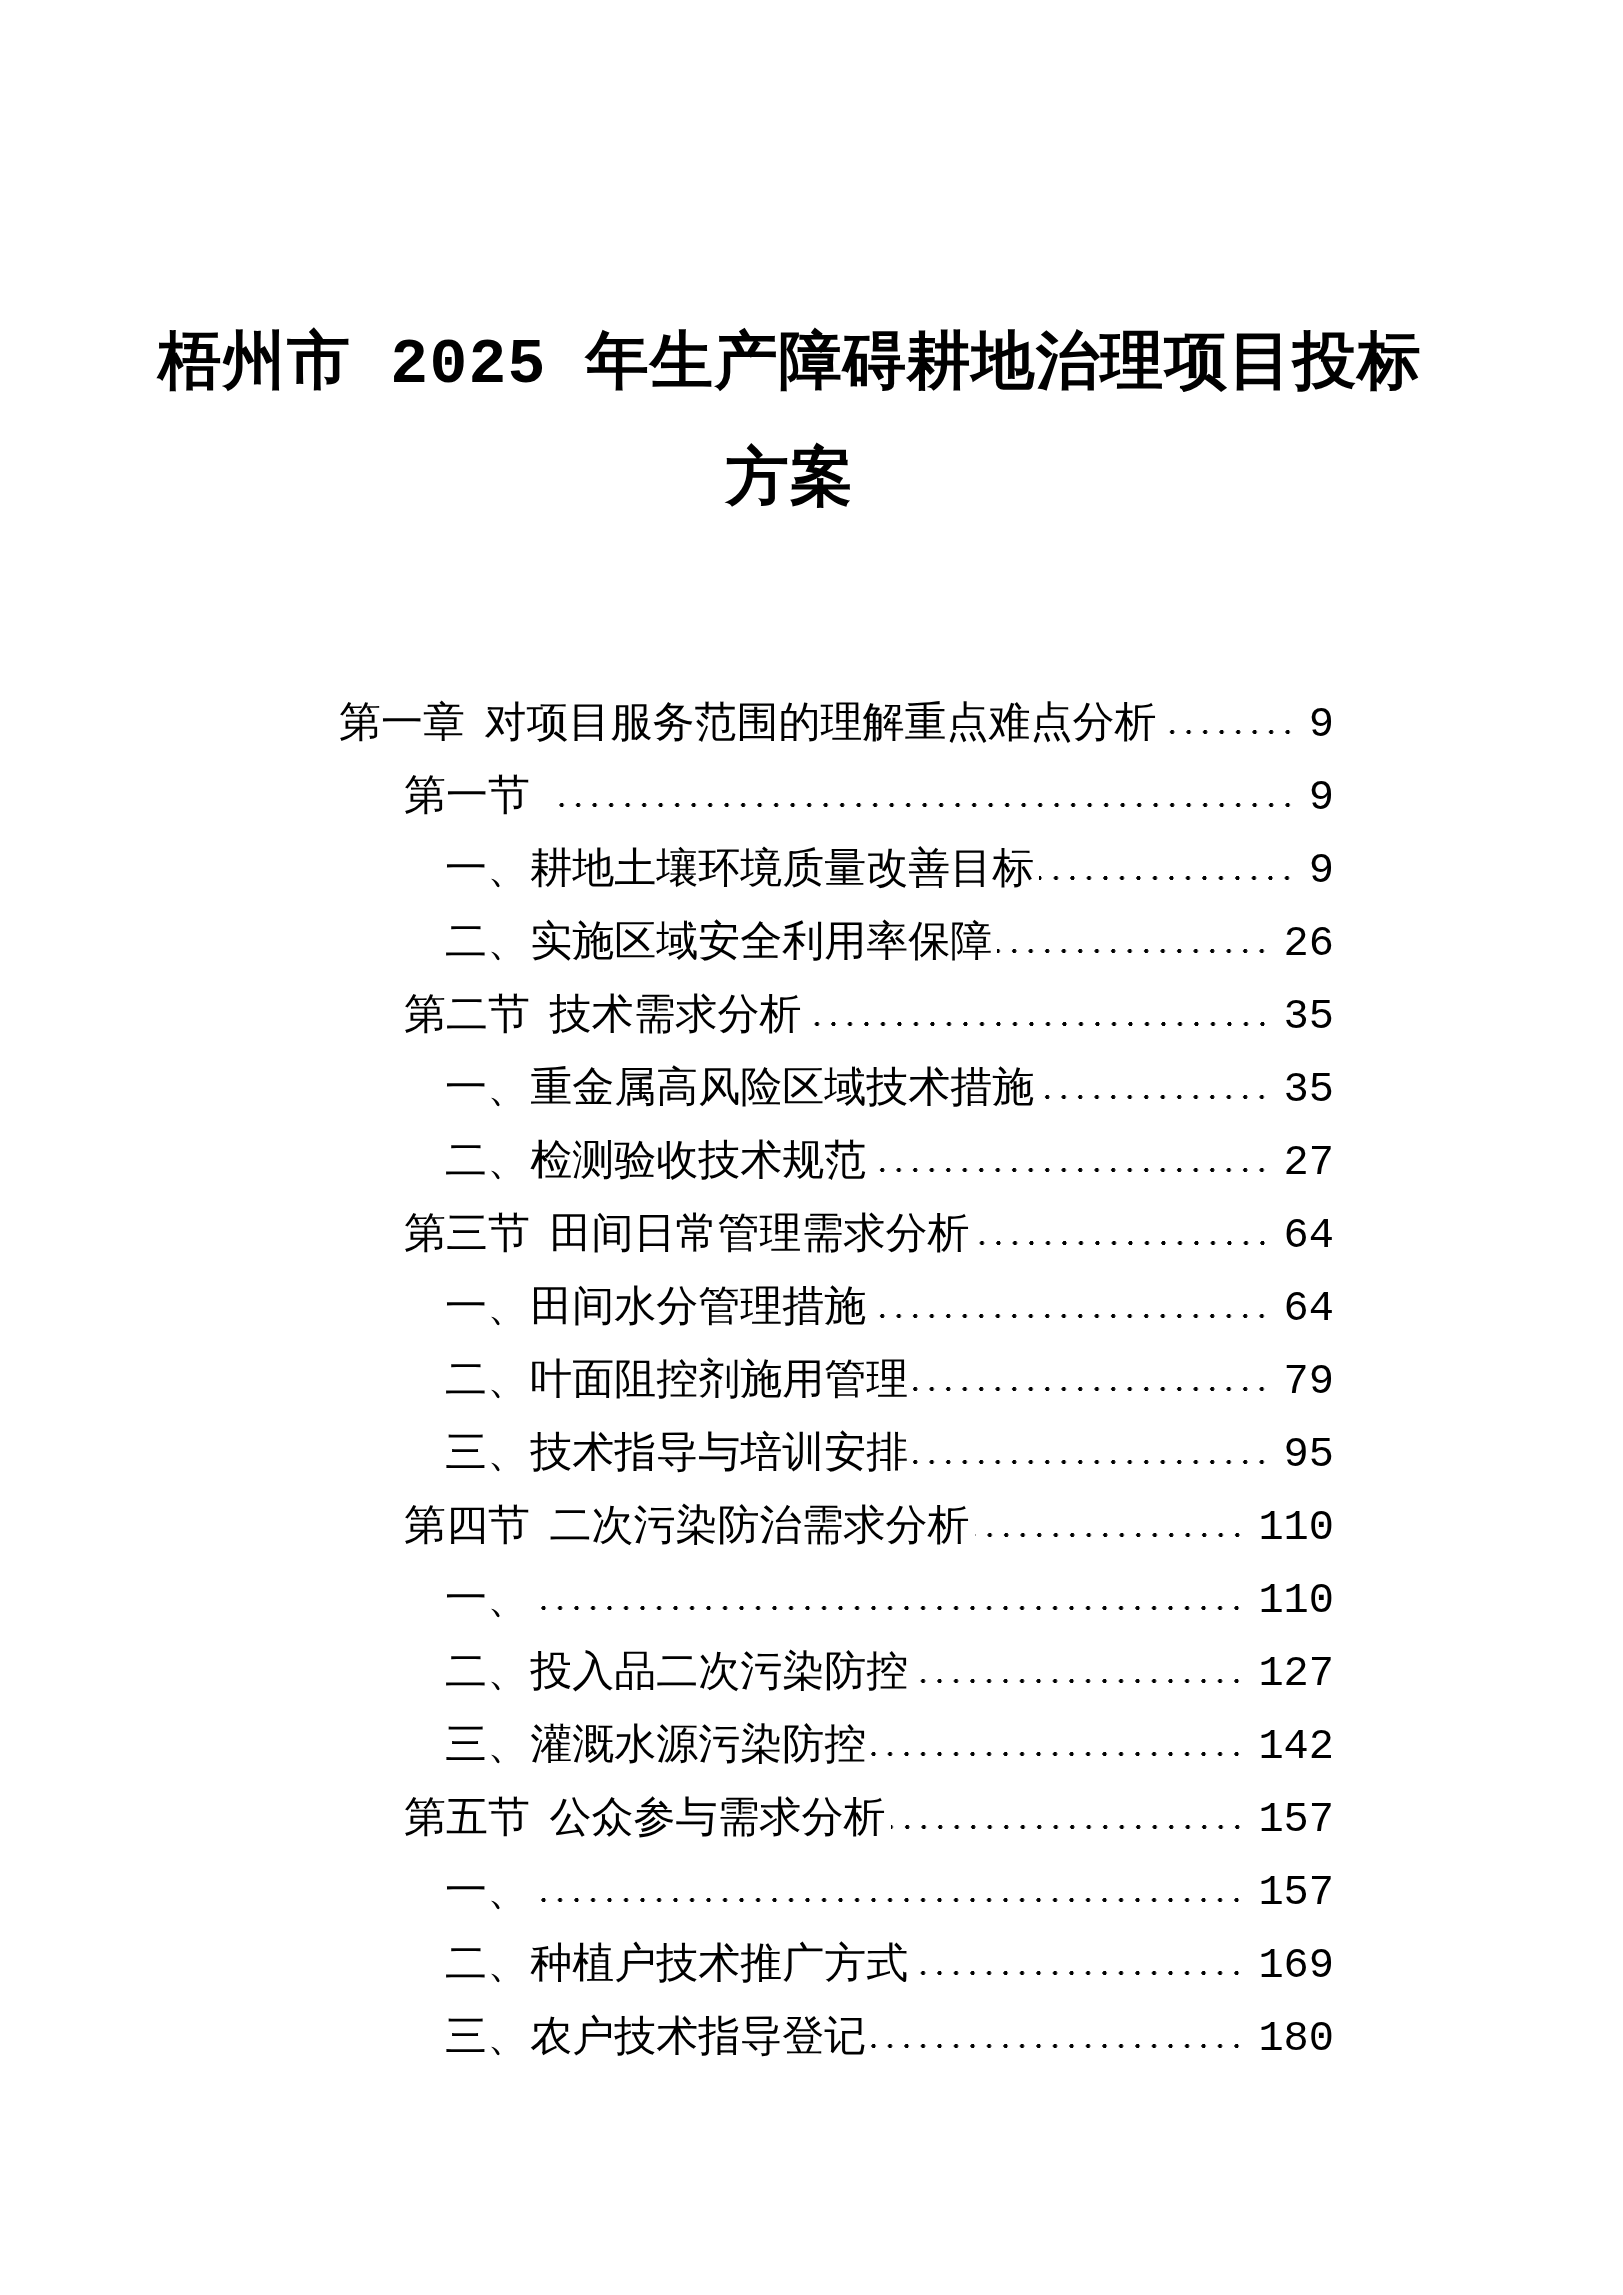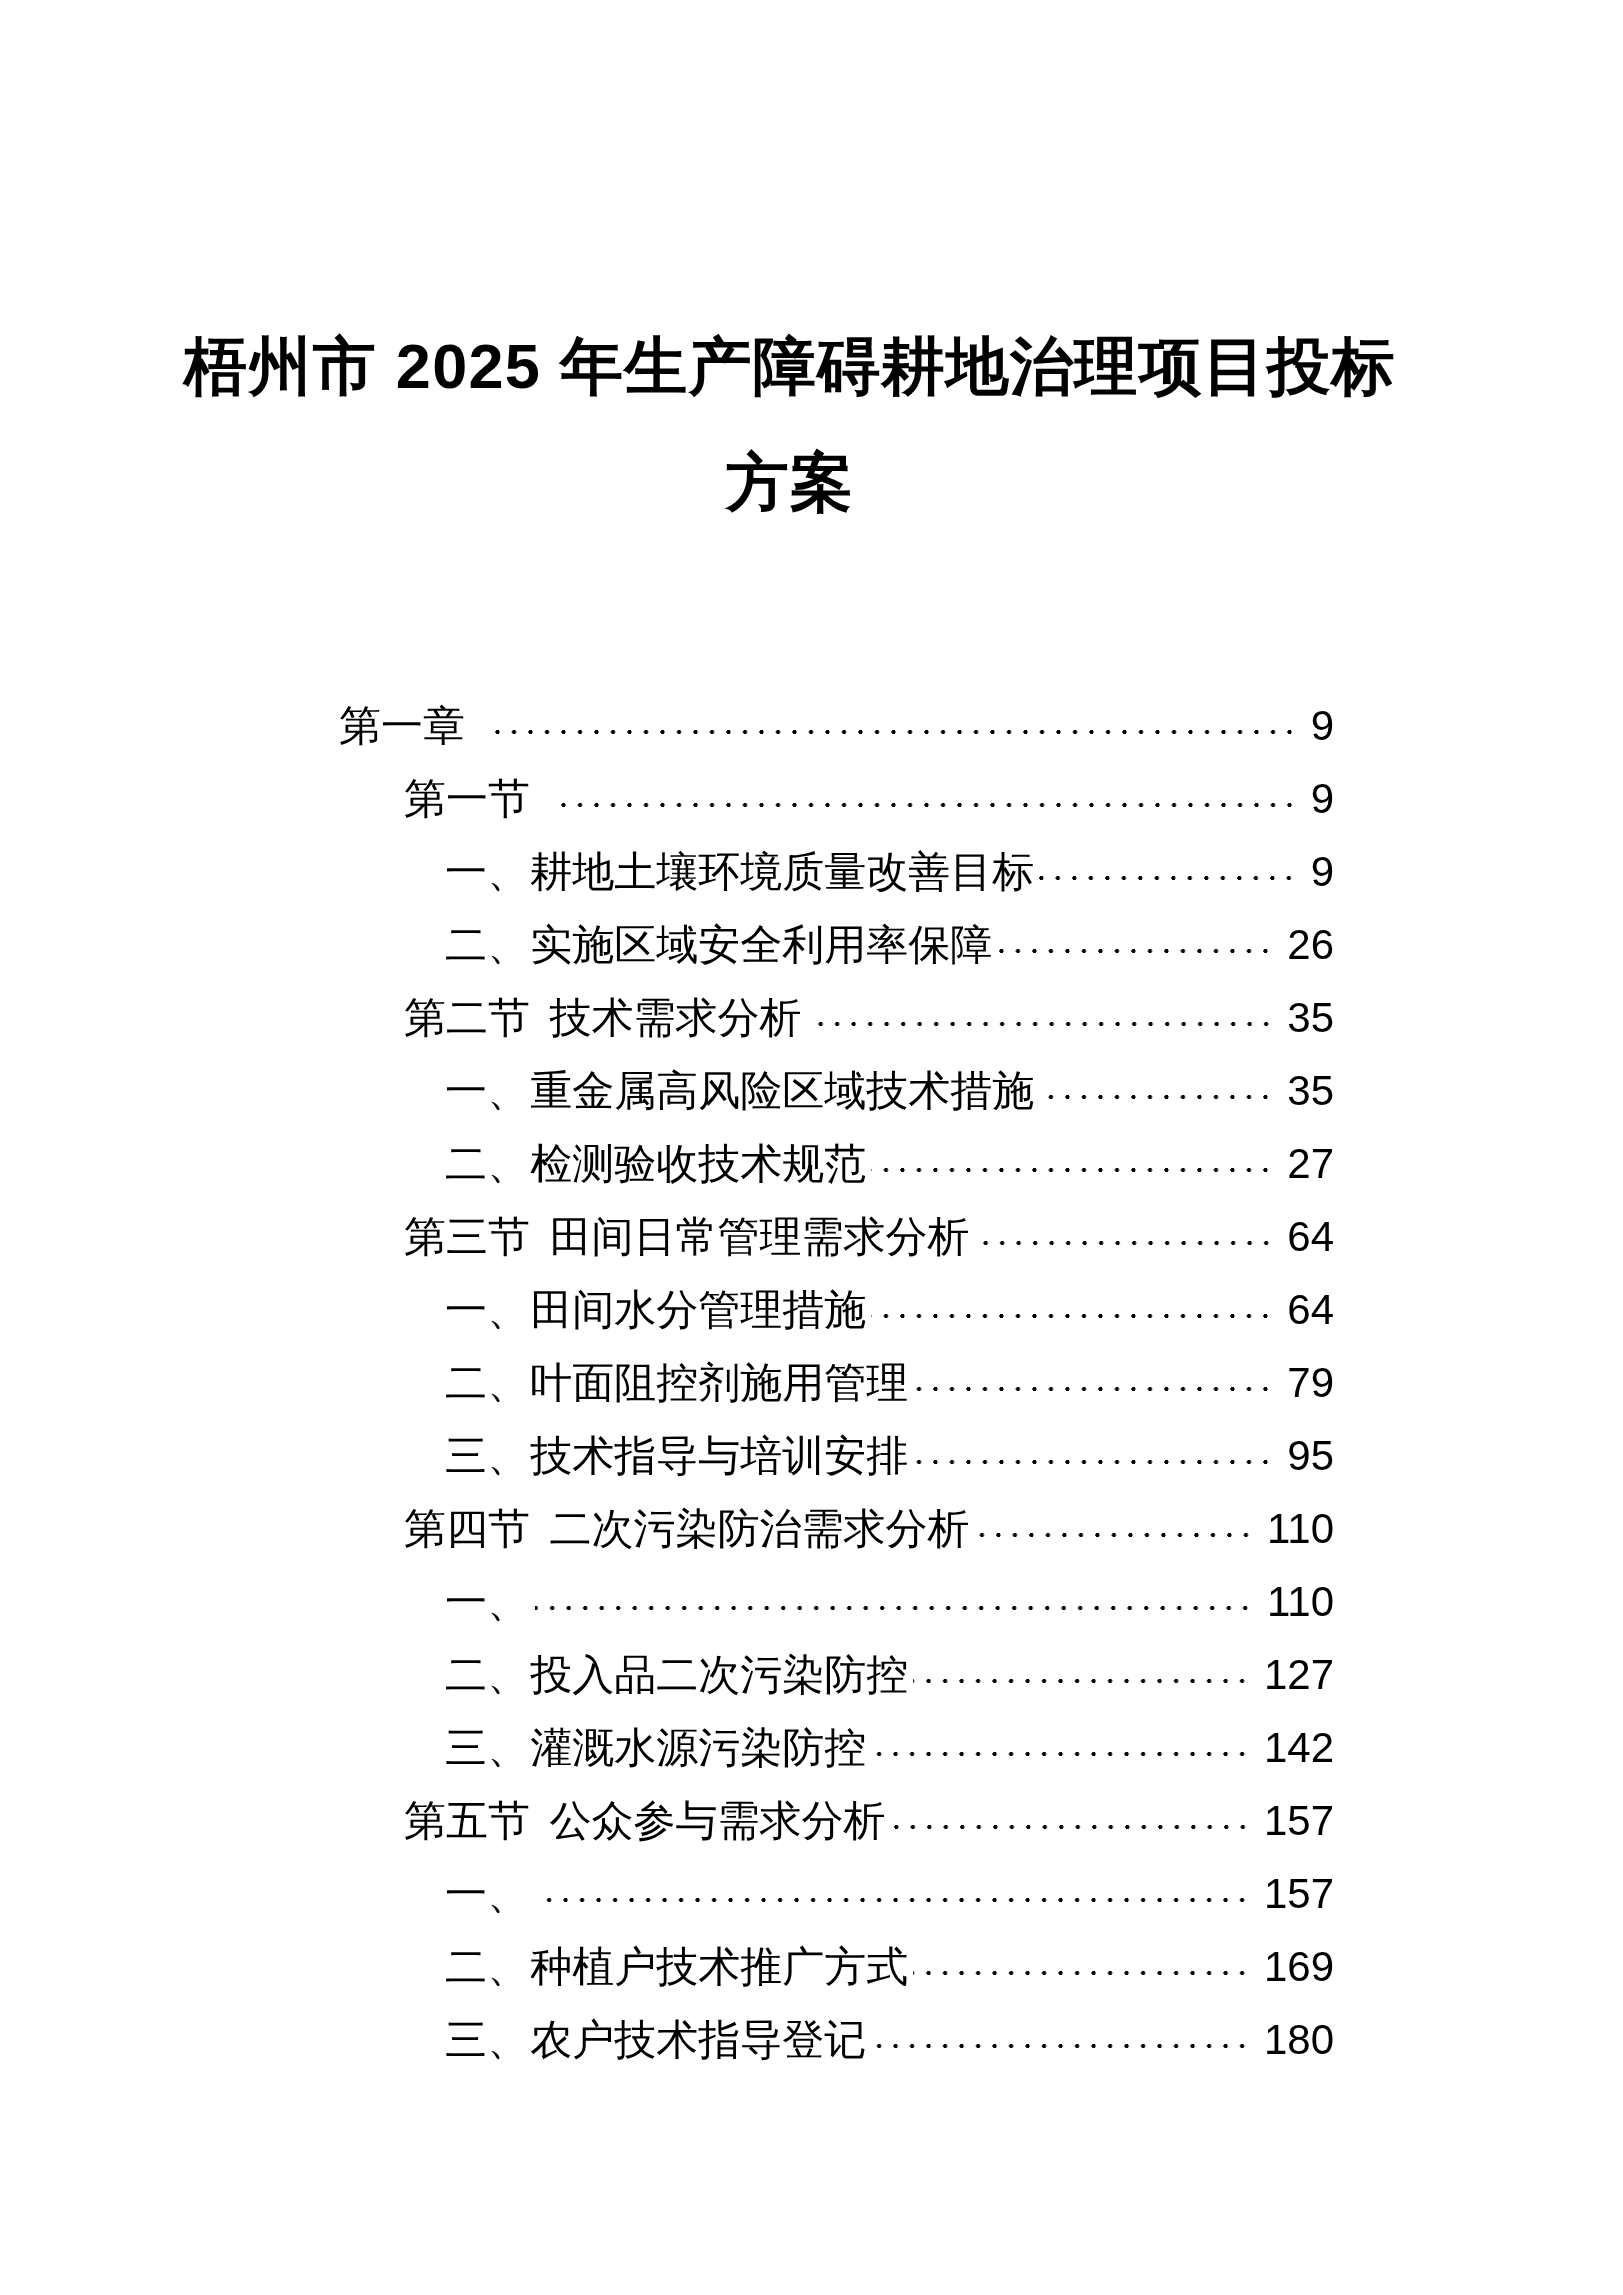--- a/index.html
+++ b/index.html
@@ -6,21 +6,21 @@
     margin: 0;
     padding: 0;
     background: #ffffff;
   }
   .page {
     position: relative;
     width: 1580px;
     height: 2295px;
     background: #ffffff;
     color: #000000;
-    font-family: Liberation Sans, sans-serif;
+    font-family: Liberation Mono, monospace;
     overflow: hidden;
   }
   
   .doc-title {
     position: absolute;
     top: 308px;
     left: 0;
     width: 100%;
     text-align: center;
     font-size: 63px;
@@ -71,20 +71,21 @@
 <div class="page" style="background: rgb(255, 255, 255); color: rgb(0, 0, 0);">
 
   <header class="doc-title">
     <div class="title-line">梧州市 2025 年生产障碍耕地治理项目投标</div>
     <div class="title-line">方案</div>
   </header>
 
   <nav class="toc" id="toc">
       <div class="toc-row lvl1">
     <span class="num">第一章</span>
+    <span class="txt">对项目服务范围的理解重点难点分析</span>
     <span class="leader"></span>
     <span class="pg">9</span>
   </div>
       <div class="toc-row lvl2">
     <span class="num">第一节</span>
     <span class="leader"></span>
     <span class="pg">9</span>
   </div>
       <div class="toc-row lvl3">
     <span class="num">一、</span>

